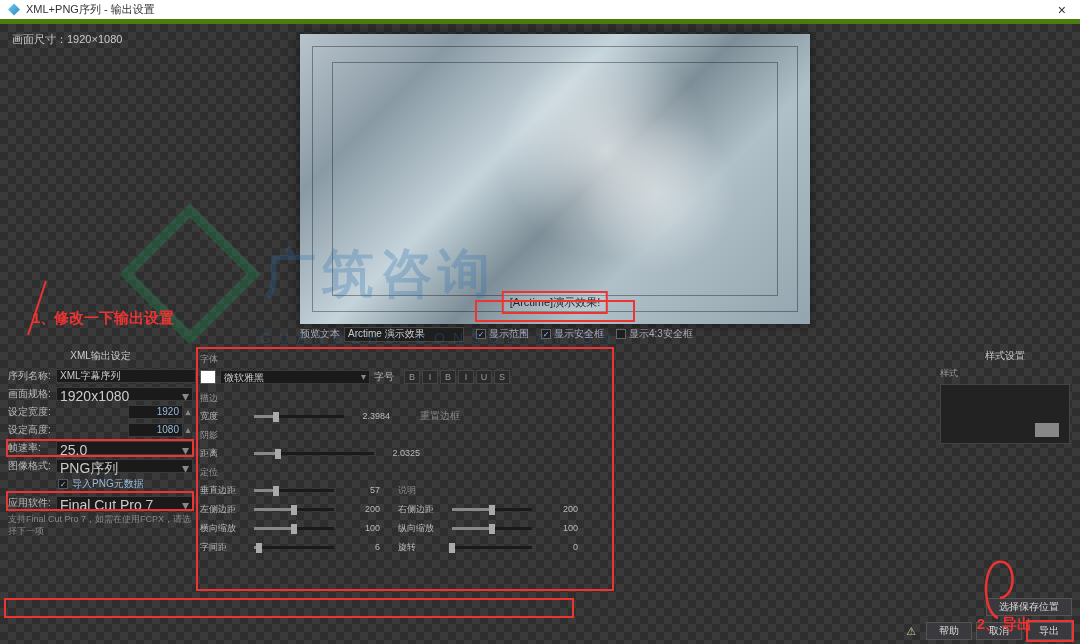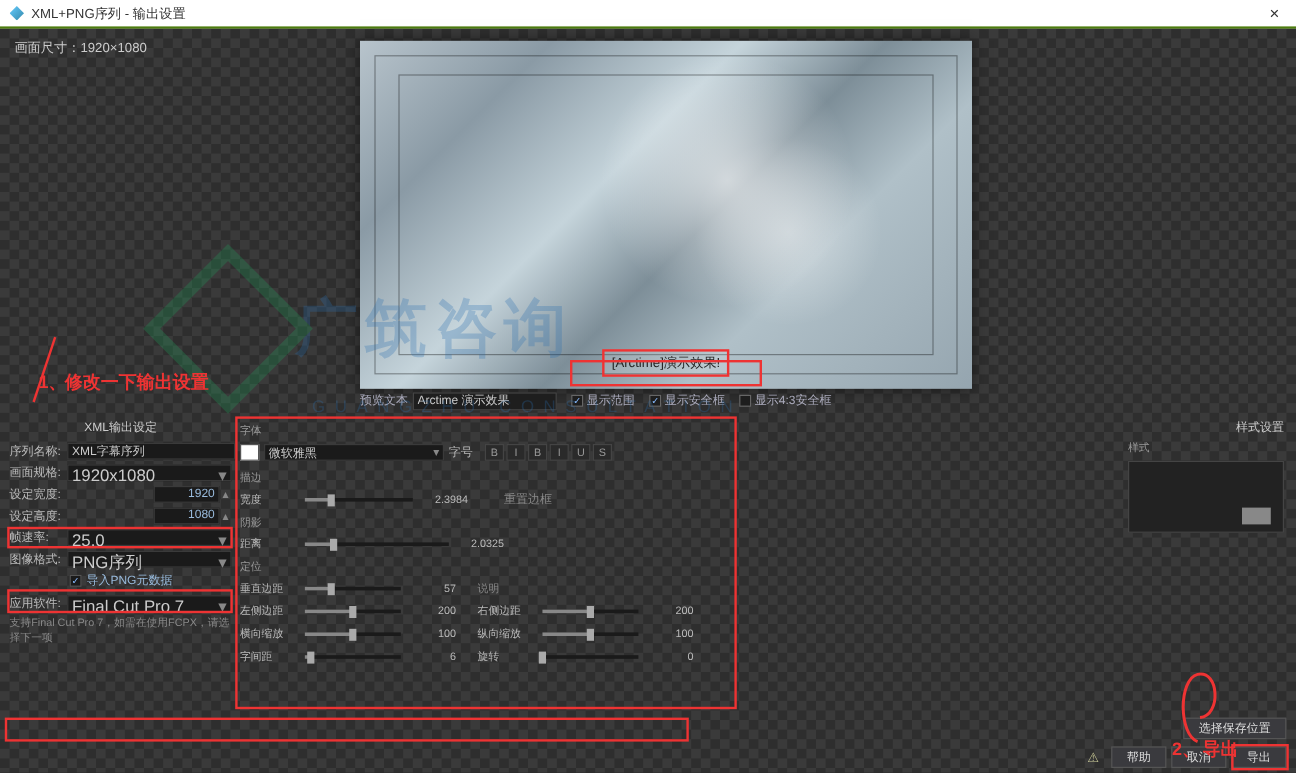--- a/index.html
+++ b/index.html
@@ -1,17 +1,17 @@
 <!DOCTYPE html>
 <html><head>
 <meta charset="utf-8">
 <style>
 *{box-sizing:border-box;margin:0;padding:0;font-family:"Microsoft YaHei",Arial,sans-serif}
 body{width:1080px;height:644px;background:#2a2a2a;overflow:hidden;position:relative}
-.titlebar{height:24px;background:#fff;display:flex;align-items:center;padding:0 8px;font-size:11px;color:#333;border-bottom:2px solid #4d7c0f}
+.titlebar{height:24px;background:#fff;display:flex;align-items:center;padding:0 8px;font-size:11px;color:#333;border-bottom:5px solid #4d7c0f}
 .titlebar .logo{width:12px;height:12px;background:linear-gradient(135deg,#6cf,#38a);margin-right:6px;clip-path:polygon(50% 0,100% 50%,50% 100%,0 50%)}
 .titlebar .close{margin-left:auto;font-size:14px;cursor:pointer;padding:0 6px}
 .workspace{position:relative;height:620px;background:repeating-conic-gradient(#3a3a3a 0 25%,#2e2e2e 0 50%) 0 0/16px 16px}
 .dim-label{position:absolute;top:8px;left:12px;color:#ccc;font-size:11px}
 .preview{position:absolute;top:10px;left:300px;width:510px;height:290px;background:linear-gradient(135deg,#b8c4cc 0%,#8a9aa5 20%,#c5d4db 40%,#7d8e98 55%,#b0c0c8 70%,#95a5af 100%);box-shadow:0 0 12px rgba(0,0,0,.5)}
 .preview::before{content:"";position:absolute;top:0;left:0;right:0;bottom:0;background:radial-gradient(circle at 60% 40%,rgba(255,255,255,.6) 0,transparent 30%),radial-gradient(circle at 70% 55%,rgba(255,255,255,.4) 0,transparent 20%)}
 .preview-safe1{position:absolute;top:12px;left:12px;right:12px;bottom:12px;border:1px solid rgba(0,0,0,.35)}
 .preview-safe2{position:absolute;top:28px;left:32px;right:32px;bottom:28px;border:1px solid rgba(0,0,0,.35)}
 .subtitle-box{position:absolute;bottom:10px;left:50%;transform:translateX(-50%);padding:2px 6px;background:rgba(255,255,255,.15);font-size:11px;color:#222;border:2px solid #e33}
 .redbox{position:absolute;border:2px solid #e33;pointer-events:none}
@@ -52,21 +52,21 @@
 .right-panel{position:absolute;top:0;right:10px;width:130px;font-size:10px;color:#bbb}
 .style-thumb{width:100%;height:60px;background:#222;border:1px solid #444;margin-top:4px;position:relative}
 .style-thumb::after{content:"";position:absolute;bottom:6px;right:10px;width:24px;height:14px;background:#888}
 .output-bar{position:absolute;bottom:28px;left:8px;right:140px;height:18px;display:flex;align-items:center;font-size:10px;color:#bbb}
 .output-bar .ol{width:48px}
 .output-bar .ov{flex:1;background:#1a1a1a;border:none;color:#999;height:14px;font-size:9px;padding:0 3px}
 .btn-row{position:absolute;bottom:4px;right:8px;display:flex;gap:4px;align-items:center}
 .btn{background:#3a3a3e;border:1px solid #555;color:#ddd;font-size:10px;height:18px;padding:0 12px;display:flex;align-items:center}
 .warn-icon{color:#cc9;font-size:11px;margin-right:6px}
 .save-btn{position:absolute;bottom:28px;right:8px}
-.watermark{position:absolute;top:190px;left:140px;right:60px;height:120px;pointer-events:none;opacity:.28;display:flex;align-items:center;gap:6px}
+.watermark{position:absolute;top:190px;left:140px;right:60px;height:120px;pointer-events:none;opacity:.28;display:flex;align-items:center;gap:24px}
 .wm-logo{width:100px;height:100px;position:relative}
 .wm-logo::before{content:"";position:absolute;inset:0;border:10px solid #1fa05a;transform:rotate(45deg)}
 .wm-txt{font-size:52px;font-weight:bold;color:#2a6fb0;letter-spacing:6px;white-space:nowrap}
 .wm-sub{position:absolute;bottom:-12px;left:120px;font-size:14px;letter-spacing:8px;color:#2a6fb0}
 </style>
 </head>
 <body>
 
 <div class="titlebar">
   <span class="logo"></span>
@@ -248,21 +248,21 @@
               <div class="fill" style="width:0%"></div>
               <div class="thumb" style="left:0%"></div>
             </div>
             <span class="val">0</span>
           </div>
       </div>
       <div class="redbox" style="top:-2px;left:-4px;width:418px;height:244px"></div>
     </div>
 
     <div class="right-panel">
-      <div class="panel-title" style="text-align:right">样式设置</div>
+      <div class="panel-title" style="text-align:center">样式设置</div>
       <div class="section-label">样式</div>
       <div class="style-thumb"></div>
     </div>
   </div>
 
   <div class="redbox" style="bottom:26px;left:4px;width:570px;height:20px"></div>
 
   <div class="btn save-btn">选择保存位置</div>
 
   <div class="btn-row">

